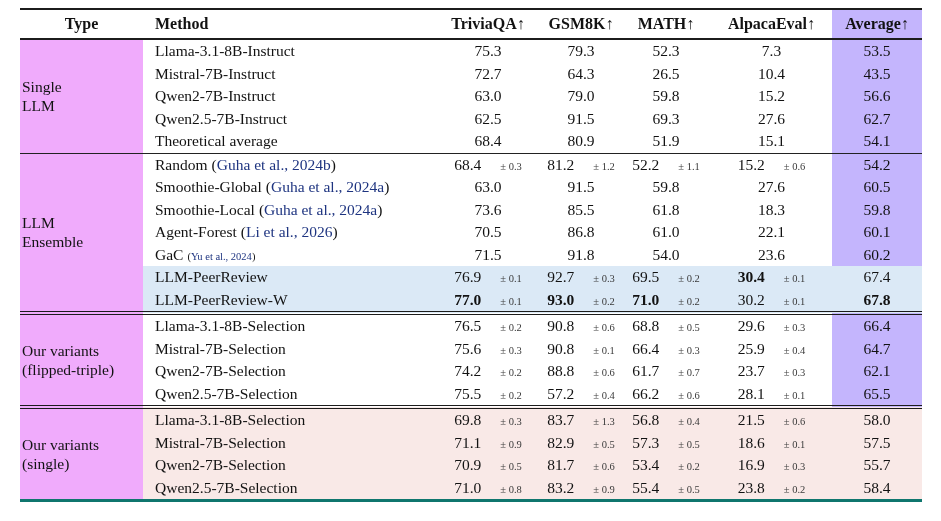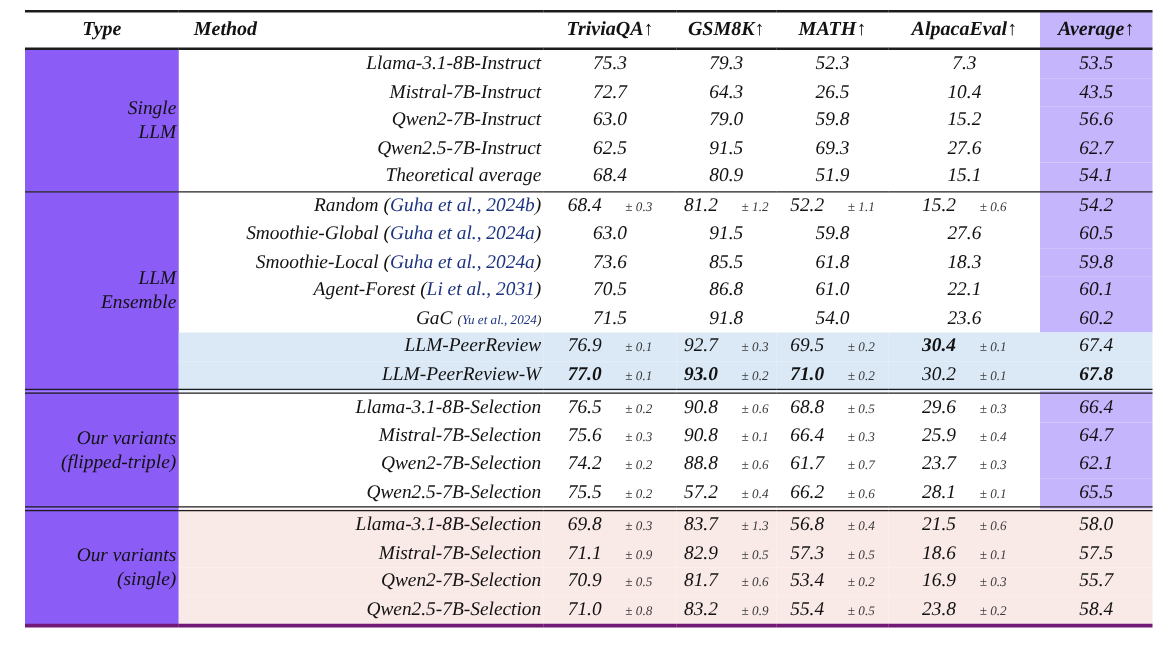--- a/index.html
+++ b/index.html
@@ -12,22 +12,21 @@
     color: #121212;
   }
   table.results {
     position: absolute;
     left: 20px;
     top: 8px;
     width: 902px;
     border-collapse: collapse;
     table-layout: fixed;
     border-top: 2px solid #1c1c1c;
-    border-bottom: 3px solid #701a75;
-    font-style: italic;
+    border-bottom: 3px solid #0f766e;
   }
   thead tr { height: 30px; }
   thead th {
     font-weight: bold;
     font-size: 16px;
     text-align: center;
     padding: 0 2px;
     border-bottom: 2px solid #1c1c1c;
   }
   thead th.method-col { text-align: left; padding-left: 12px; }
@@ -35,25 +34,25 @@
   tbody.sec3, tbody.sec4 { border-top: 4px double #1c1c1c; }
   td {
     font-size: 15.5px;
     height: 22.5px;
     padding: 0 2px;
     text-align: center;
     vertical-align: middle;
     white-space: nowrap;
   }
   td.type-cell {
-    text-align: right;
-    background: #8b5cf6;
+    text-align: left;
+    background: #f0abfc;
     line-height: 1.25;
   }
-  td.method-cell { text-align: right; padding-left: 12px; }
+  td.method-cell { text-align: left; padding-left: 12px; }
   .err {
     font-size: 10.5px;
     color: #3a3a3a;
     margin-left: 19px;
   }
   .val.bold { font-weight: 700; }
   .paren { color: #121212; }
   .paren-open { margin-left: 4px; }
   .cite { color: #1e3480; }
   .cite-sm { font-size: 10.5px; }
@@ -155,21 +154,21 @@
         </tr>
         <tr>
           <td class="method-cell"><span>Smoothie-Local</span><span class="paren paren-open">(</span><span class="cite">Guha et al., 2024a</span><span class="paren">)</span></td>
           <td><span class="val">73.6</span></td>
           <td><span class="val">85.5</span></td>
           <td><span class="val">61.8</span></td>
           <td><span class="val">18.3</span></td>
           <td class="avg"><span class="val">59.8</span></td>
         </tr>
         <tr>
-          <td class="method-cell"><span>Agent-Forest</span><span class="paren paren-open">(</span><span class="cite">Li et al., 2031</span><span class="paren">)</span></td>
+          <td class="method-cell"><span>Agent-Forest</span><span class="paren paren-open">(</span><span class="cite">Li et al., 2026</span><span class="paren">)</span></td>
           <td><span class="val">70.5</span></td>
           <td><span class="val">86.8</span></td>
           <td><span class="val">61.0</span></td>
           <td><span class="val">22.1</span></td>
           <td class="avg"><span class="val">60.1</span></td>
         </tr>
         <tr>
           <td class="method-cell"><span>GaC</span><span class="paren paren-open cite-sm">(</span><span class="cite cite-sm">Yu et al., 2024</span><span class="paren cite-sm">)</span></td>
           <td><span class="val">71.5</span></td>
           <td><span class="val">91.8</span></td>

